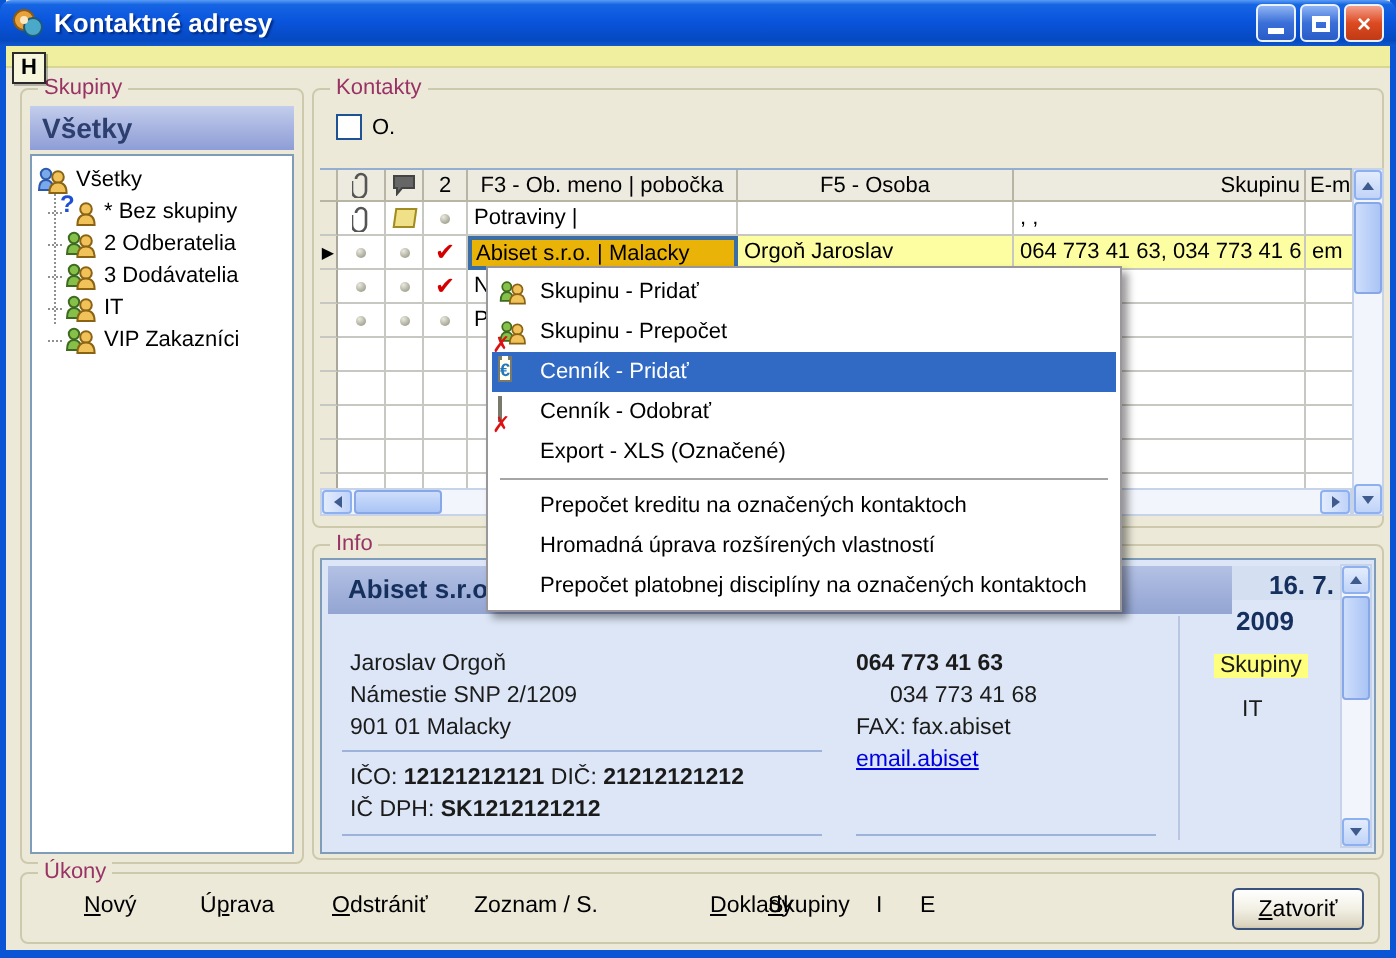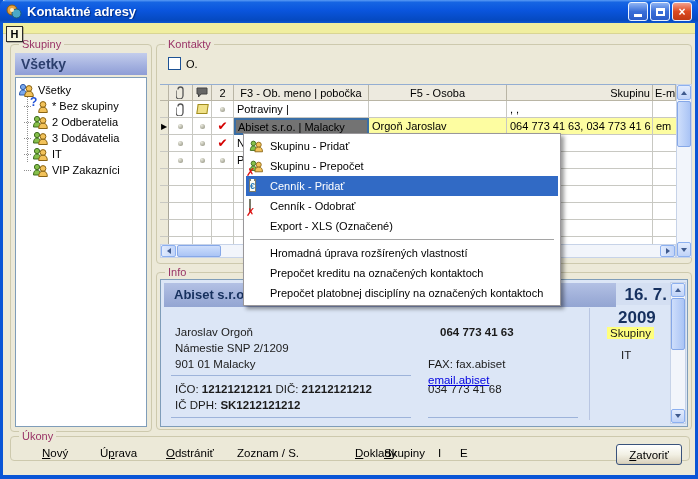--- a/index.html
+++ b/index.html
@@ -83,21 +83,21 @@
   .c-mark { width:22px; flex:0 0 auto; justify-content:center; }
   .c-name { width:135px; flex:0 0 auto; }
   .c-person { width:138px; flex:0 0 auto; }
   .c-contact { width:146px; flex:0 0 auto; }
   .c-email { width:23px; flex:0 0 auto; border-right:none; }
   .header .c-contact { justify-content:flex-end; }
   .header .c-email { justify-content:flex-start; }
   .dot { width:5px; height:5px; border-radius:50%; background:radial-gradient(circle at 35% 30%, #e9e9de, #8c8c7a); flex:0 0 auto; }
   .chk-red { color:#d40000; font-family:"DejaVu Sans", sans-serif; font-weight:bold; font-size:12px; line-height:1; }
   .row-marker { font-family:"DejaVu Sans", sans-serif; font-size:8px; color:#000; }
-  .cell-editing { background:#737373; border:2px solid #3a6ea5 !important; padding:0 2px; }
+  .cell-editing { background:#eab308; border:2px solid #3a6ea5 !important; padding:0 2px; }
   .sel-y { background:#fdfda1; }
   .note-ico { width:11px; height:10px; background:#f0e188; border:1px solid #a08c20; transform:skewX(-8deg); }
   
   .sb-v { position:absolute; width:16px; background:#f2f5fb; border:1px solid #c7d3e8; }
   .sb-h { position:absolute; height:14px; background:#f2f5fb; border:1px solid #c7d3e8; }
   .sb-btn { position:absolute; background:linear-gradient(180deg,#e3ecfd,#c0d3f8); border:1px solid #8cb0f0; border-radius:2px; display:flex; align-items:center; justify-content:center; }
   .sb-btn.hb { background:linear-gradient(90deg,#e3ecfd,#c0d3f8); }
   .tri { width:0; height:0; }
   .tri.up    { border-left:3px solid transparent; border-right:3px solid transparent; border-bottom:4px solid #3f5a8d; }
   .tri.down  { border-left:3px solid transparent; border-right:3px solid transparent; border-top:4px solid #3f5a8d; }
@@ -117,31 +117,31 @@
   .pricelist { width:12px; height:14px; background:#fdfdf2; border:1px solid #7a7a6a; border-top:2px dotted #7a7a6a; font-size:9px; font-weight:bold; color:#2277bb; text-align:center; line-height:12px; }
   .x-overlay { position:absolute; left:-3px; bottom:-4px; color:#dd1111; font-family:"DejaVu Sans", sans-serif; font-weight:bold; font-size:11px; line-height:1; }
   
   .gb-info { left:156px; top:272px; width:536px; height:158px; }
   .info-box { position:absolute; left:3px; top:6px; width:528px; height:148px; background:#dce6f6; border:1px solid #7f9db9; overflow:hidden; }
   .info-header {
     position:absolute; left:3px; top:3px; width:452px; height:24px;
     background:linear-gradient(180deg,#b3c1e4 0%,#9fafd9 60%,#93a5d2 100%);
     color:#16305e; font-weight:bold; font-size:13px; line-height:24px; padding-left:10px; white-space:nowrap; overflow:hidden;
   }
-  .info-date { position:absolute; left:455px; top:3px; width:56px; height:44px; color:#16305e; font-weight:bold; font-size:17px; }
+  .info-date { position:absolute; left:455px; top:3px; width:56px; height:44px; color:#16305e; font-weight:bold; font-size:13px; }
   .info-date .d1 { text-align:right; padding:2px 5px 0 0; background:#d4dff2; }
   .info-date .d2 { text-align:left; padding:3px 0 0 2px; }
   .info-line { position:absolute; font-size:11.5px; color:#1b1b1b; white-space:nowrap; }
   .b { font-weight:bold; }
   .hr { position:absolute; height:1px; background:#9db3da; }
   .link { color:#0000e0; text-decoration:underline; cursor:pointer; }
   .vdiv { position:absolute; width:1px; background:#b9c6e2; }
   .chip-y { background:#ffff7e; padding:0 3px; }
   
-  .gb-actions { left:10px; top:436px; width:680px; height:25px; }
+  .gb-actions { left:10px; top:436px; width:680px; height:36px; }
   .action-btn { position:absolute; top:447px; font-size:11.5px; color:#000; white-space:nowrap; cursor:default; z-index:5; }
   .u { text-decoration:underline; }
   .close-btn {
     position:absolute; left:616px; top:444px; width:66px; height:21px; z-index:5;
     background:linear-gradient(180deg,#ffffff,#f2f0e4 50%,#dcd5c2 92%,#cfc7ae);
     border:1px solid #39527c; border-radius:3px; font-size:11.5px;
     display:flex; align-items:center; justify-content:center;
   }
 </style>
 </head>
@@ -431,22 +431,22 @@
         <span class="b">12121212121</span>
         <span>DIČ:</span>
         <span class="b">21212121212</span>
       </div>
       <div class="info-line" style="left:14px; top:119px;">
         <span>IČ DPH:</span>
         <span class="b">SK1212121212</span>
       </div>
       <div class="hr" style="left:10px; top:137px; width:240px;"></div>
 
-      <div class="info-line b" style="left:267px; top:46px;margin-left:12px;">064 773 41 63</div>
-      <div class="info-line" style="left:267px; top:62px;margin-top:41px;">034 773 41 68</div>
+      <div class="info-line b" style="left:267px; top:46px;">064 773 41 63</div>
+      <div class="info-line" style="left:284px; top:62px;">034 773 41 68</div>
       <div class="info-line" style="left:267px; top:78px;">FAX: fax.abiset</div>
       <div class="info-line link" style="left:267px; top:94px;">email.abiset</div>
       <div class="hr" style="left:267px; top:137px; width:150px;"></div>
 
       <div class="vdiv" style="left:428px; top:28px; height:112px;"></div>
       <div class="info-line" style="left:446px; top:47px;"><span class="chip-y">Skupiny</span></div>
       <div class="info-line" style="left:460px; top:69px;">IT</div>
 
       <div class="sb-v" style="left:509px; top:2px; height:142px;">
         <div class="sb-btn" style="left:0; top:0; width:14px; height:14px;">
@@ -495,25 +495,25 @@
       </span>
       <span>Cenník - Odobrať</span>
     </div>
     <div class="menu-item">
       <span class="mi-ico"></span>
       <span>Export - XLS (Označené)</span>
     </div>
     <div class="menu-sep"></div>
     <div class="menu-item">
       <span class="mi-ico"></span>
+      <span>Prepočet kreditu na označených kontaktoch</span>
+    </div>
+    <div class="menu-item">
+      <span class="mi-ico"></span>
       <span>Hromadná úprava rozšírených vlastností</span>
-    </div>
-    <div class="menu-item">
-      <span class="mi-ico"></span>
-      <span>Prepočet kreditu na označených kontaktoch</span>
     </div>
     <div class="menu-item">
       <span class="mi-ico"></span>
       <span>Prepočet platobnej disciplíny na označených kontaktoch</span>
     </div>
   </div>
 
   <div class="groupbox gb-actions">
     <span class="gb-label">Úkony</span>
   </div>

